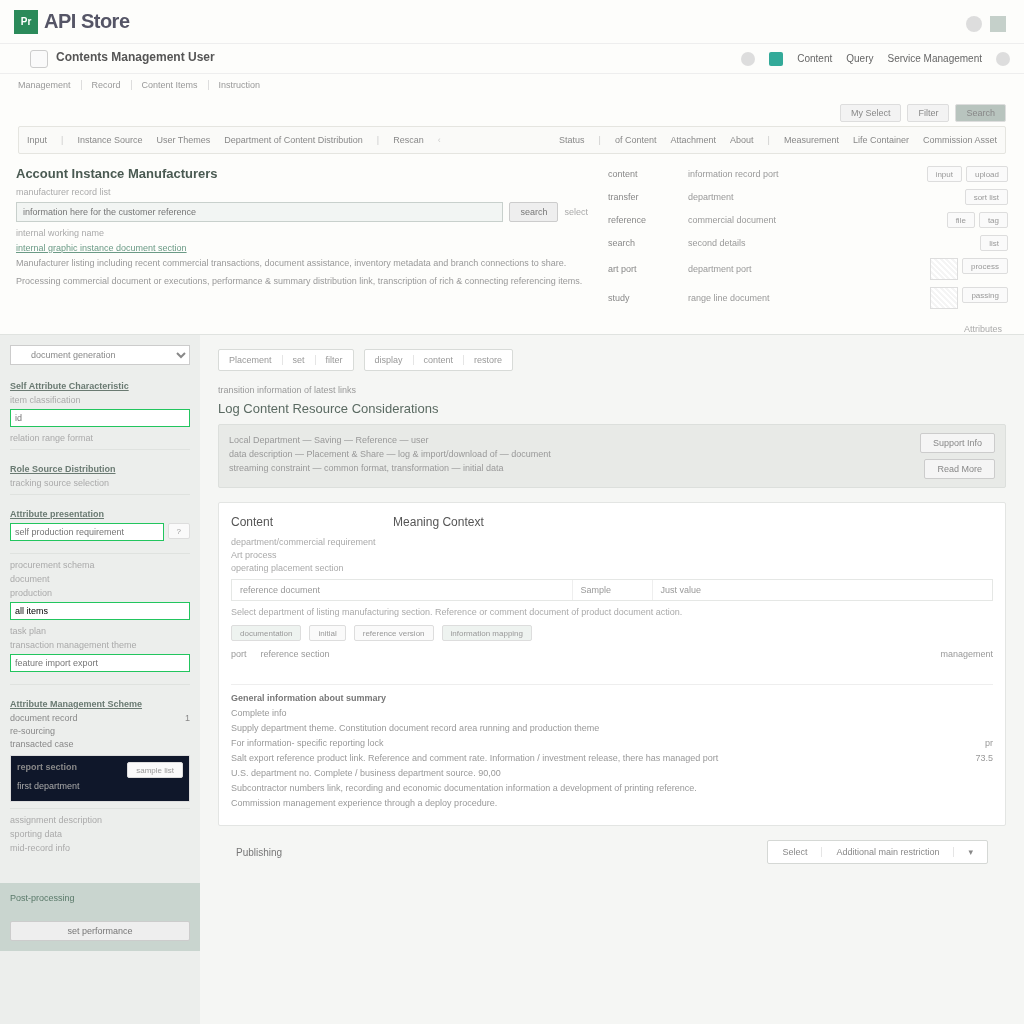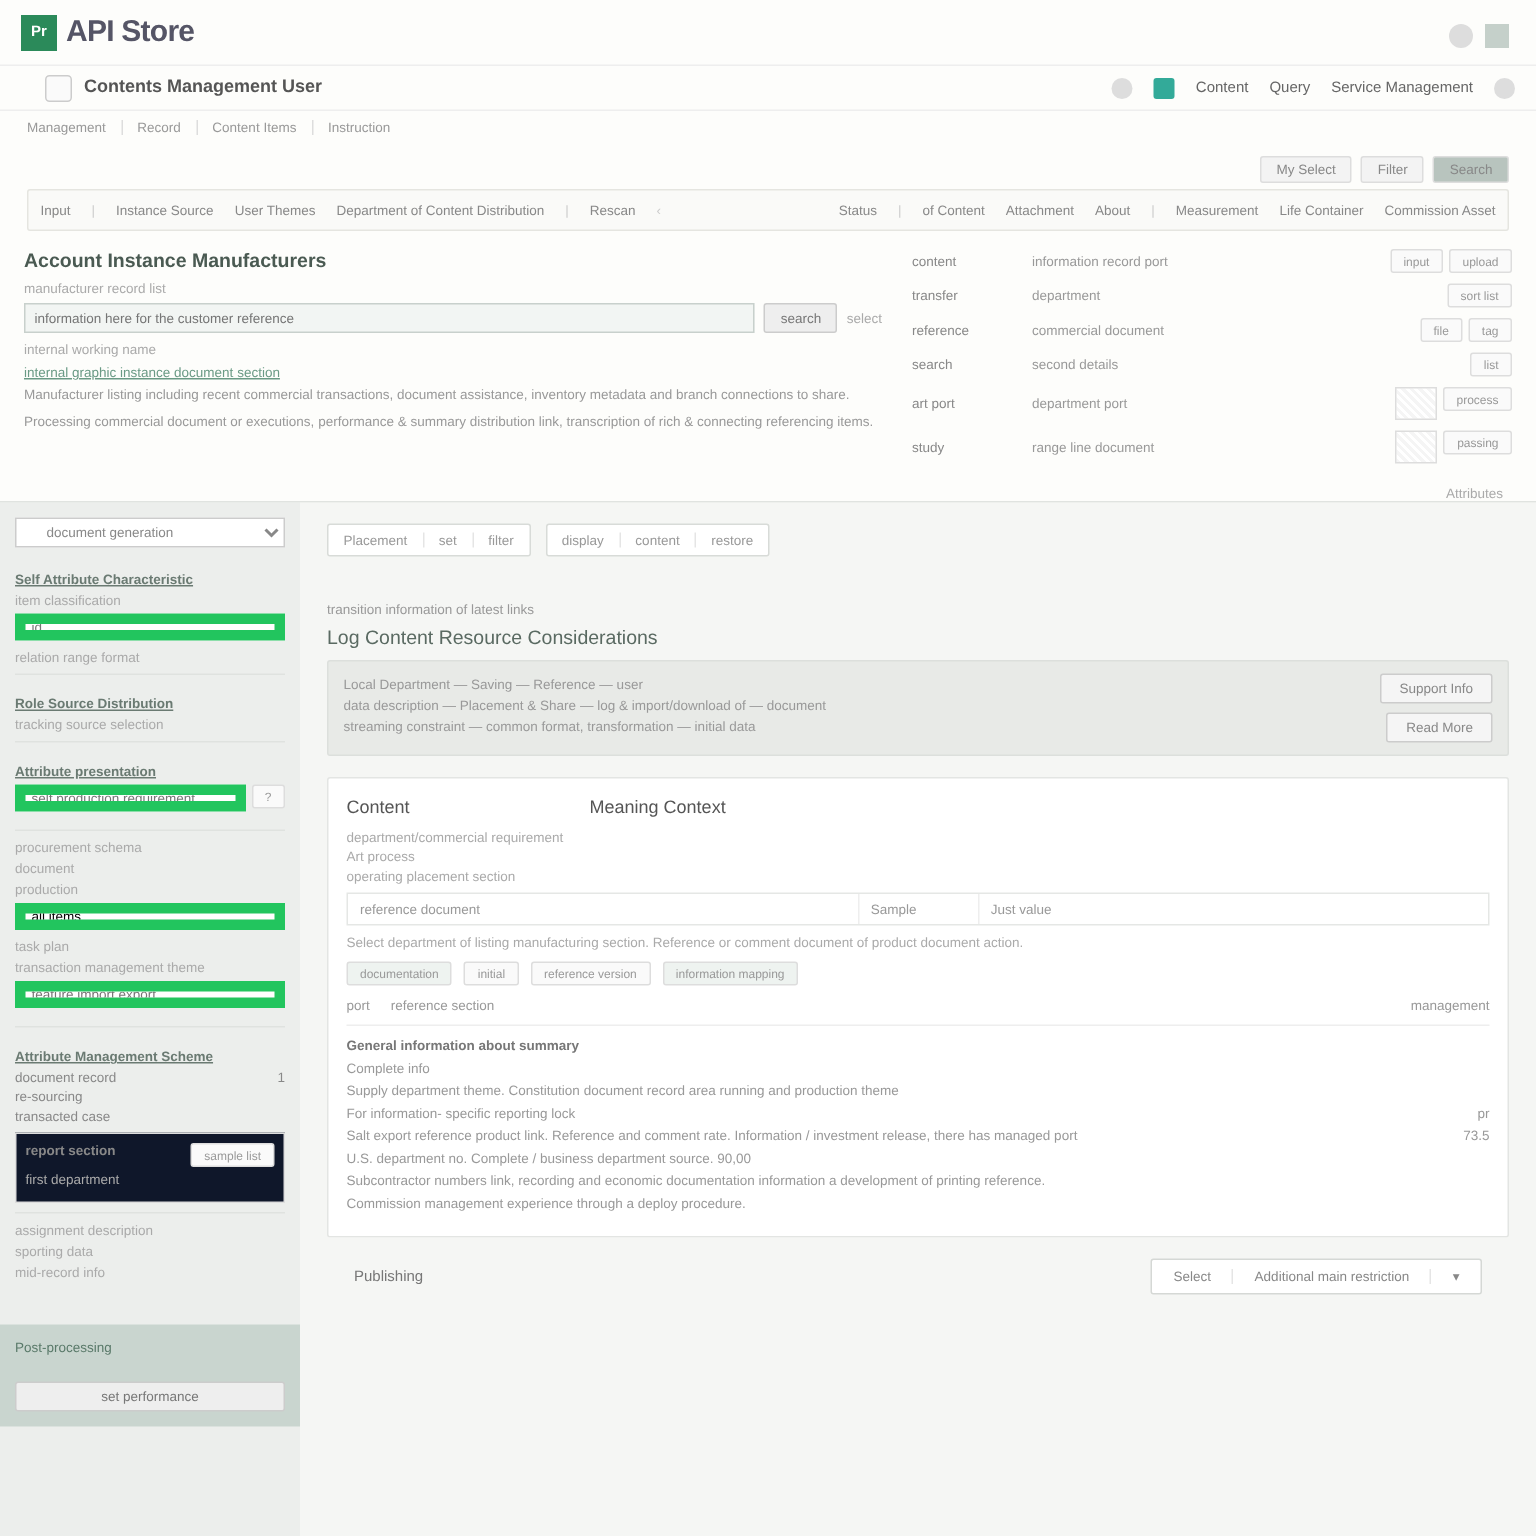--- a/index.html
+++ b/index.html
@@ -40,46 +40,46 @@
 .kv .v{flex:1;color:#999}
 .kv .chips{display:flex;gap:4px}
 .chip{height:16px;padding:0 8px;border:1px solid #ddd;background:#fafafa;border-radius:2px;font-size:8px;color:#999;display:flex;align-items:center}
 .thumb{width:28px;height:22px;border:1px solid #ddd;background:repeating-linear-gradient(45deg,#f5f5f5,#f5f5f5 2px,#fff 2px,#fff 4px)}
 .attr-line{text-align:right;font-size:9px;color:#aaa;padding-right:22px;margin-top:-4px}
 .lower{display:flex;background:#eef0ee;border-top:1px solid #e0e3e0}
 .sidebar{width:200px;background:#eceeec;padding:10px;font-size:9px;color:#888;height:695px;overflow:hidden}
 .sb-select{width:100%;height:20px;border:1px solid #ccc;background:#fff;margin-bottom:8px;font-size:9px;padding:0 16px;color:#888}
 .sb-head{font-weight:600;color:#6a7a72;margin:8px 0 4px;text-decoration:underline}
 .sb-text{color:#aaa;margin-bottom:4px}
-.sb-input{width:100%;height:18px;border:7px solid #22c55e;background:#fff;margin-bottom:6px;font-size:9px;padding:0 4px}
+.sb-input{width:100%;height:18px;border:1px solid #22c55e;background:#fff;margin-bottom:6px;font-size:9px;padding:0 4px}
 .sb-block{border-top:1px solid #dfe2df;padding-top:6px;margin-top:6px}
 .sb-row{display:flex;justify-content:space-between;margin-bottom:3px}
 .sb-foot{background:#c9d5cf;margin:30px -10px -10px;padding:10px}
 .main{flex:1;padding:14px 18px;background:#f5f6f4}
-.toolbar{display:flex;gap:10px;margin-bottom:30px}
+.toolbar{display:flex;gap:10px;margin-bottom:14px}
 .tool-grp{display:flex;border:1px solid #d8dbd8;background:#fff;border-radius:2px;height:22px;align-items:center}
 .tool-grp span{padding:0 10px;font-size:9px;color:#999;border-right:1px solid #e5e5e5}
 .tool-grp span:last-child{border:none}
 .caption{font-size:9px;color:#999;margin-bottom:6px}
 .panel-h{font-size:13px;color:#5a6a62;font-weight:500;margin-bottom:8px}
 .grey-panel{background:#e8eae7;border:1px solid #dcdfdc;padding:10px;border-radius:2px;position:relative;margin-bottom:14px}
 .grey-panel .line{font-size:9px;color:#999;margin-bottom:4px}
 .side-btn{position:absolute;right:10px;height:20px;padding:0 12px;border:1px solid #ccc;background:#f5f5f5;font-size:9px;color:#888;border-radius:2px}
 .white-panel{background:#fff;border:1px solid #e3e5e3;padding:12px;border-radius:2px}
 .wp-head{display:flex;gap:120px;margin-bottom:8px}
 .wp-head span{font-size:12px;color:#555;font-weight:500}
 .tiny{font-size:9px;color:#aaa;margin-bottom:3px}
 .tbl{border:1px solid #e5e7e5;margin:6px 0}
 .tbl-row{display:flex;border-bottom:1px solid #eee}
 .tbl-row:last-child{border:none}
 .cell{padding:5px 8px;font-size:9px;color:#999;border-right:1px solid #eee;flex:1}
 .cell:last-child{border:none}
 .pill-row{display:flex;gap:8px;margin:8px 0}
 .info-tabs{display:flex;gap:14px;margin:6px 0;font-size:9px;color:#999}
-.det-block{border-top:1px solid #eee;padding-top:8px;margin-top:8px}
+.det-block{border-top:1px solid #eee;padding-top:8px;margin-top:25px}
 .det-row{display:flex;justify-content:space-between;font-size:9px;color:#999;margin-bottom:5px}
 .det-row.b{font-weight:600;color:#777}
 .footer-row{display:flex;justify-content:space-between;align-items:center;padding:14px 18px;background:#f5f6f4}
 .foot-grp{display:flex;border:1px solid #d5d8d5;background:#fff;border-radius:2px;height:24px;align-items:center}
 .foot-grp span{padding:0 14px;font-size:9px;color:#888;border-right:1px solid #e5e5e5}
 .foot-grp span:last-child{border:none}
 </style>
 </head>
 <body>
 

